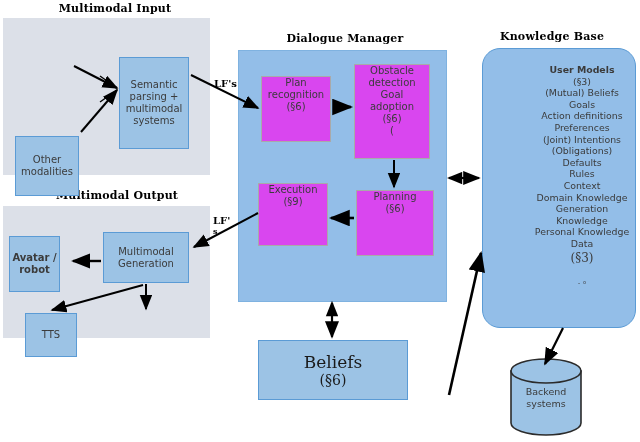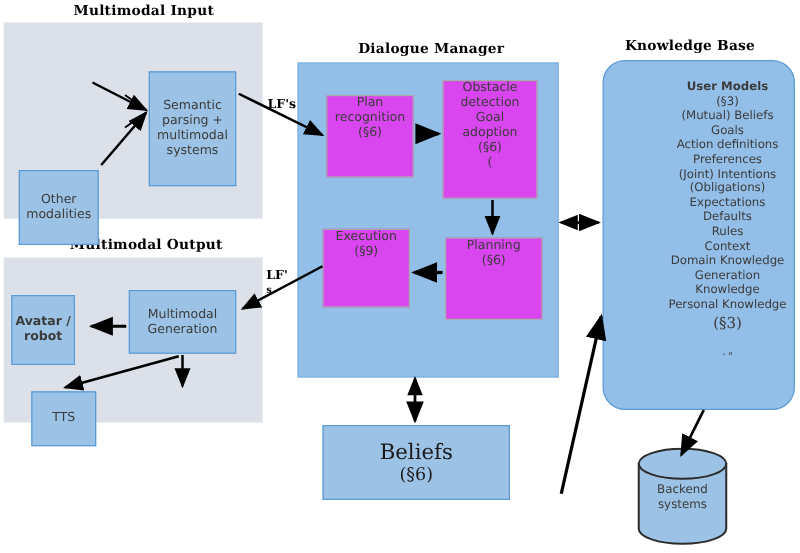--- a/index.html
+++ b/index.html
@@ -149,27 +149,27 @@
 
   <div style="position:absolute;left:482px;top:64px;width:152px;">
     <div class="kbtext" style="position:relative;font-weight:bold;">User Models</div>
     <div class="kbtext" style="position:relative;">(§3)</div>
     <div class="kbtext" style="position:relative;">(Mutual) Beliefs</div>
     <div class="kbtext" style="position:relative;">Goals</div>
     <div class="kbtext" style="position:relative;">Action definitions</div>
     <div class="kbtext" style="position:relative;">Preferences</div>
     <div class="kbtext" style="position:relative;">(Joint) Intentions</div>
     <div class="kbtext" style="position:relative;">(Obligations)</div>
-    <div class="kbtext" style="position:relative;">Expectations</div>
     <div class="kbtext" style="position:relative;">Defaults</div>
     <div class="kbtext" style="position:relative;">Rules</div>
     <div class="kbtext" style="position:relative;">Context</div>
     <div class="kbtext" style="position:relative;">Domain Knowledge</div>
     <div class="kbtext" style="position:relative;">Generation Knowledge</div>
     <div class="kbtext" style="position:relative;">Personal Knowledge</div>
+    <div class="kbtext" style="position:relative;">Data</div>
     <div class="kbtext kbserif" style="position:relative;margin-top:3px;">(§3)</div>
     <div class="kbtext" style="position:relative;margin-top:12px;font-size:8px;">. ₒ</div>
   </div>
 
   <div class="reasoner" style="left:258px;top:340px;width:150px;height:60px;">
     <div class="r1">Beliefs</div>
     <div class="r2">(§6)</div>
   </div>
 
   <div style="position:absolute;left:508px;top:358px;width:76px;height:78px;">

